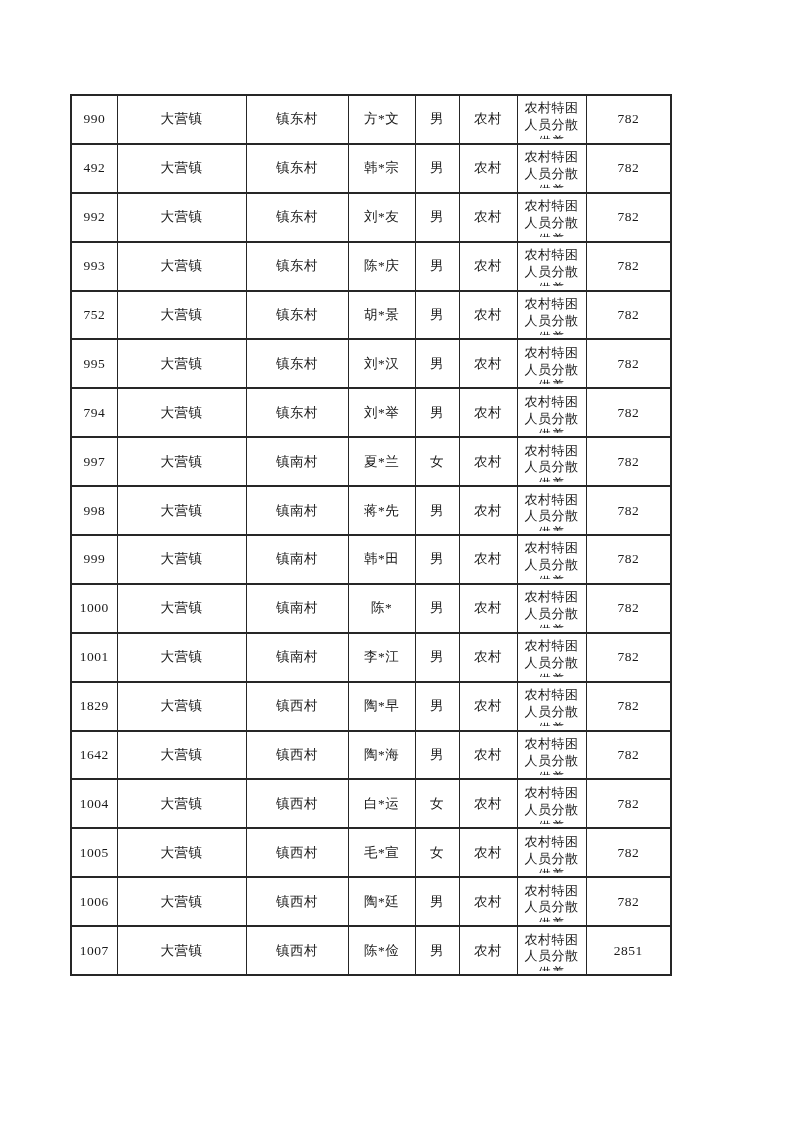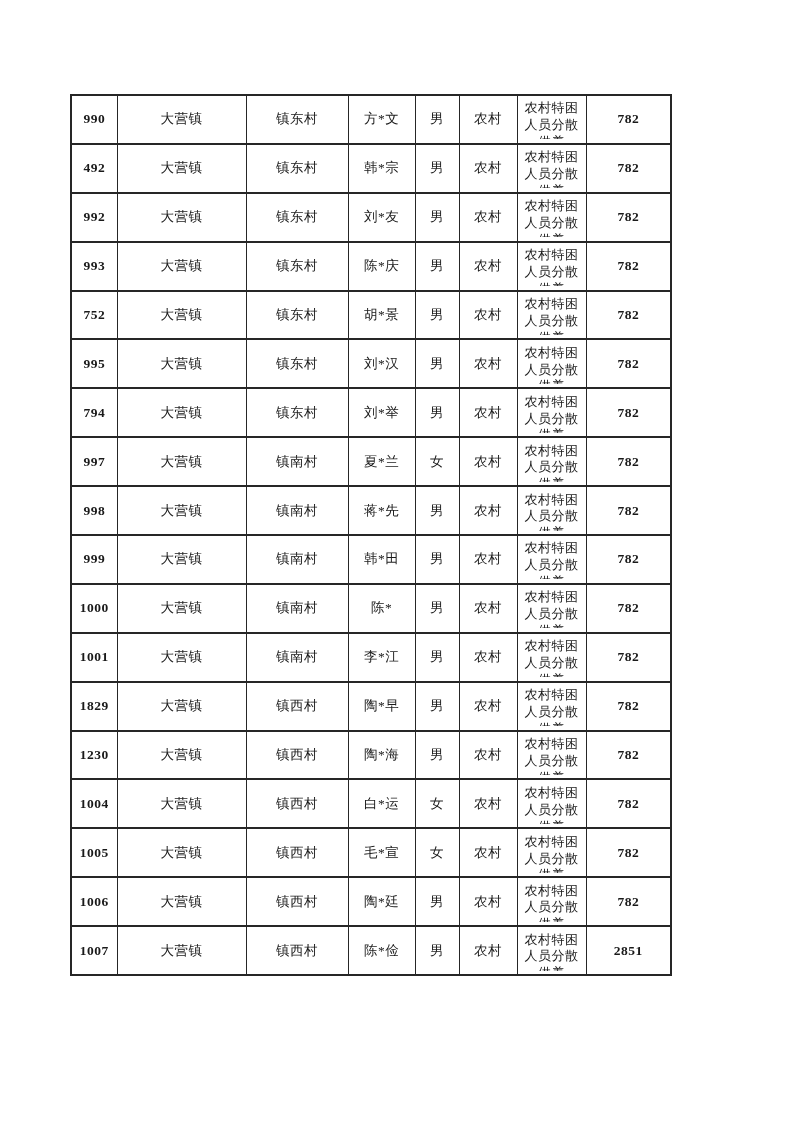--- a/index.html
+++ b/index.html
@@ -41,21 +41,21 @@
     border-right: 1px solid var(--border-color);
     padding: 0;
     font-size: 13.5px;
     text-align: center;
     vertical-align: middle;
     color: var(--text-color);
     letter-spacing: 0.5px;
     overflow: hidden;
   }
   td.col-town, td.col-village { letter-spacing: 1px; }
-  td.col-no, td.col-amount { letter-spacing: 0; font-size: 13.5px; font-weight: bold; }
+  td.col-no, td.col-amount { letter-spacing: 0; font-size: 13.5px; }
   td.col-category {
     vertical-align: top;
     letter-spacing: 0;
   }
   .category-clip {
     width: 57px;
     height: 40px;
     margin: 0 auto;
     padding-top: 1px;
     overflow: hidden;
@@ -231,21 +231,21 @@
           <td class="col-village">镇西村</td>
           <td class="col-name">陶*早</td>
           <td class="col-gender">男</td>
           <td class="col-hukou">农村</td>
           <td class="col-category">
             <div class="category-clip">农村特困人员分散供养</div>
           </td>
           <td class="col-amount">782</td>
         </tr>
         <tr>
-          <td class="col-no">1230</td>
+          <td class="col-no">1642</td>
           <td class="col-town">大营镇</td>
           <td class="col-village">镇西村</td>
           <td class="col-name">陶*海</td>
           <td class="col-gender">男</td>
           <td class="col-hukou">农村</td>
           <td class="col-category">
             <div class="category-clip">农村特困人员分散供养</div>
           </td>
           <td class="col-amount">782</td>
         </tr>

